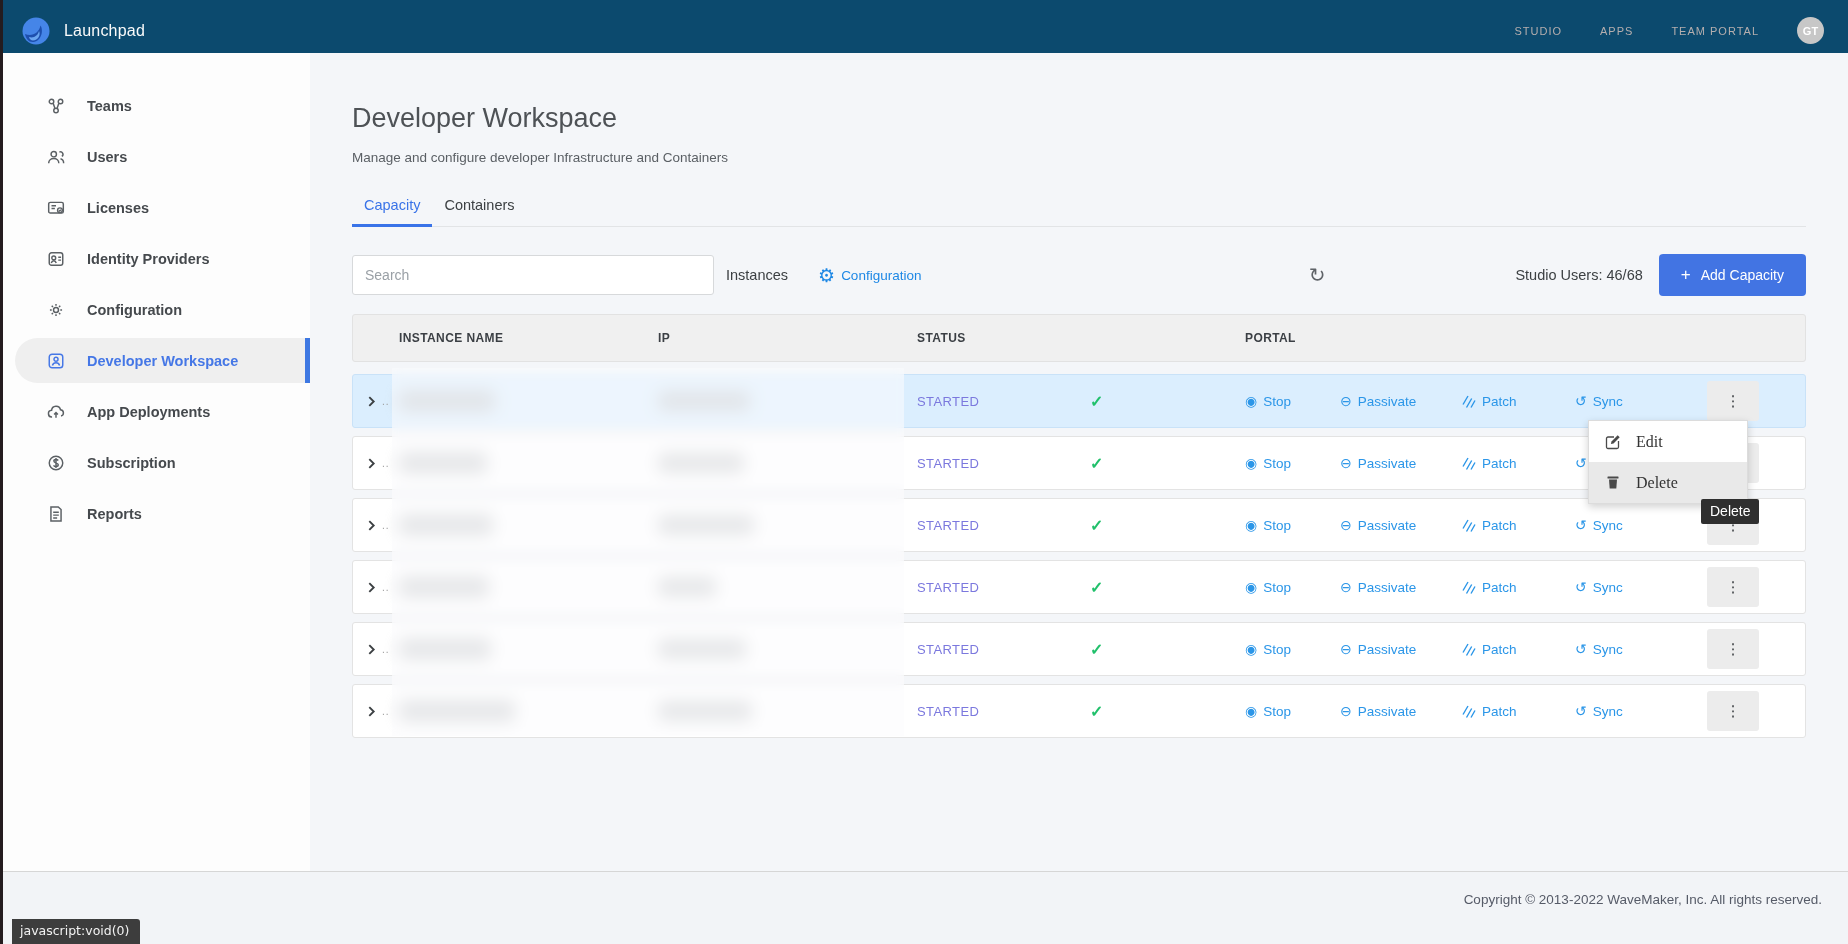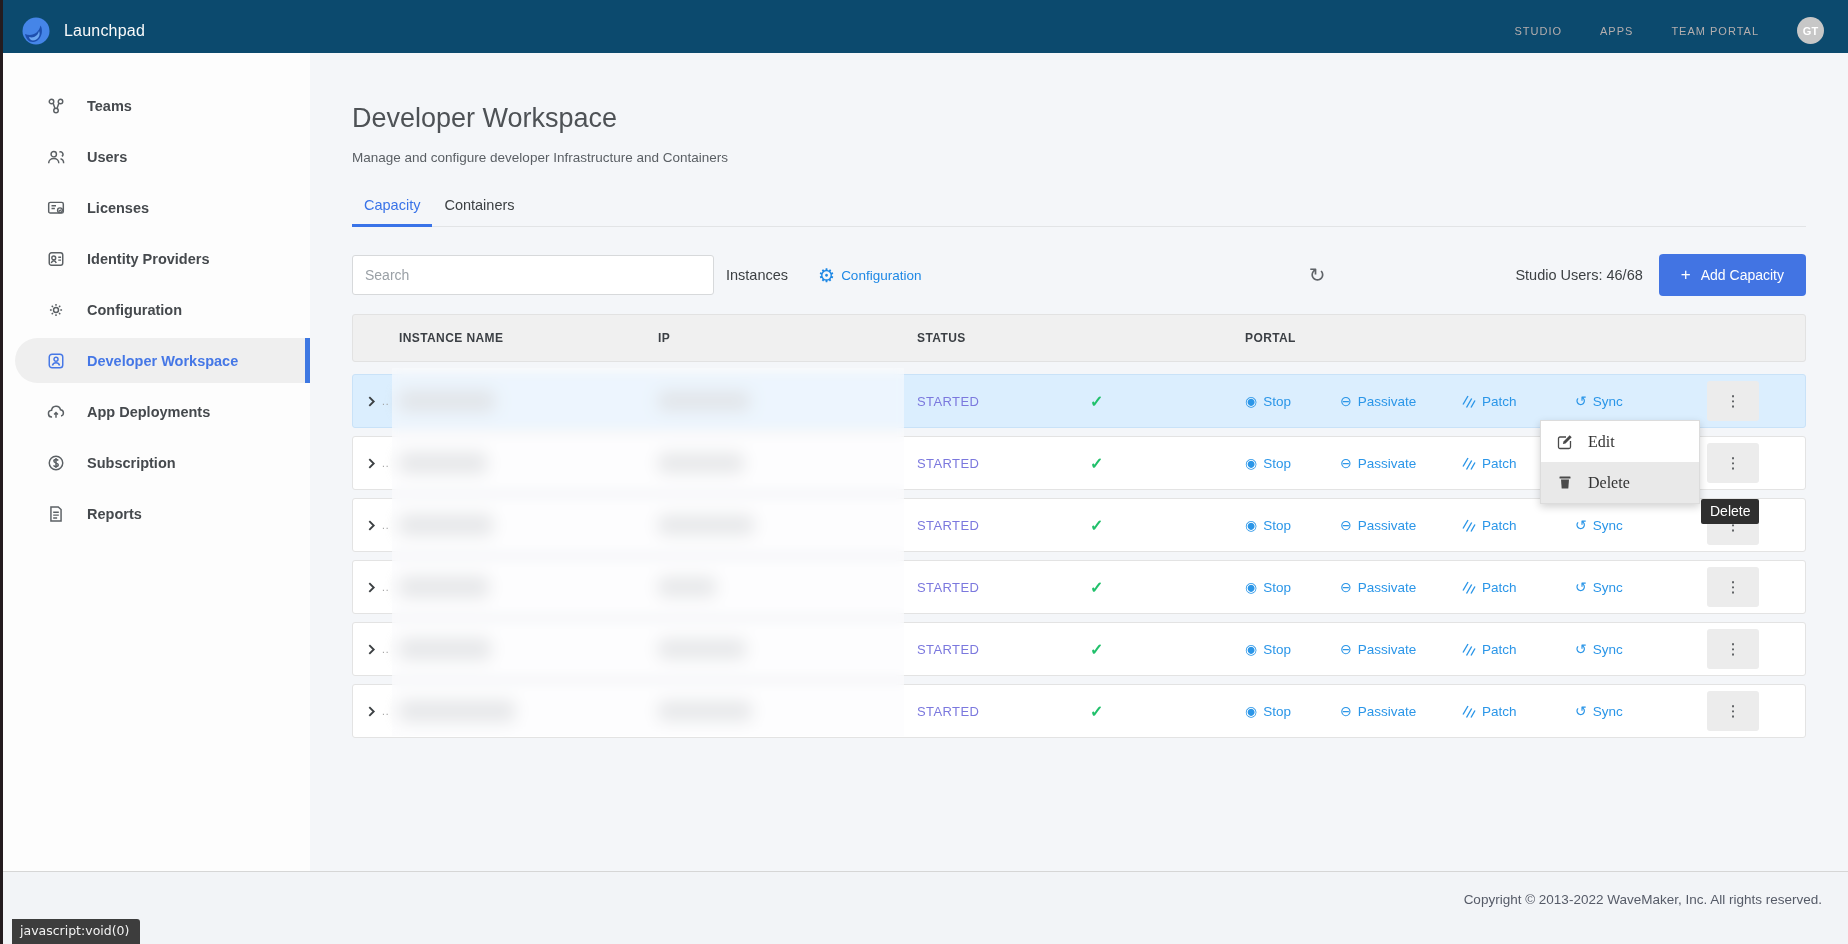--- a/index.html
+++ b/index.html
@@ -73,21 +73,21 @@
   .c-action { display:flex; align-items:center; }
   .act { display:inline-flex; align-items:center; gap:6px; color:#2b96e8; font-size:13.5px; cursor:pointer; }
   .act .a-ico { font-size:14px; line-height:1; }
   .act.stop { width:95px; } .act.passivate { width:122px; } .act.patch { width:113px; } .act.sync { width:90px; }
   .kebab { margin-left:auto; margin-right:46px; width:52px; height:40px; background:#ececec; border-radius:3px;
     display:flex; align-items:center; justify-content:center; font-size:15px; color:#3c4043; cursor:pointer; letter-spacing:0; }
   .blur-band { position:absolute; left:40px; top:54px; width:512px; height:368px;
     background:rgba(251,252,254,.55); backdrop-filter:blur(5px); -webkit-backdrop-filter:blur(5px); z-index:2; pointer-events:none; }
 
   
-  .ctx-menu { position:absolute; left:1540px; top:420px; width:160px; background:#fff;
+  .ctx-menu { position:absolute; left:1588px; top:420px; width:160px; background:#fff;
     border:1px solid #dcdcdc; box-shadow:0 3px 8px rgba(0,0,0,.18); z-index:30;
     font-family:"Liberation Serif", serif; }
   .ctx-item { height:41px; display:flex; align-items:center; gap:15px; padding-left:16px;
     font-size:16px; color:#333; cursor:pointer; }
   .ctx-item.highlighted { background:#e9e9e9; }
   .ctx-item .m-ico { width:16px; display:flex; justify-content:center; }
   .tooltip { position:absolute; left:1701px; top:499px; background:#2f2f2f; color:#fff;
     font-size:14px; padding:4px 9px 5px; border-radius:2px; z-index:31; }
 
   

